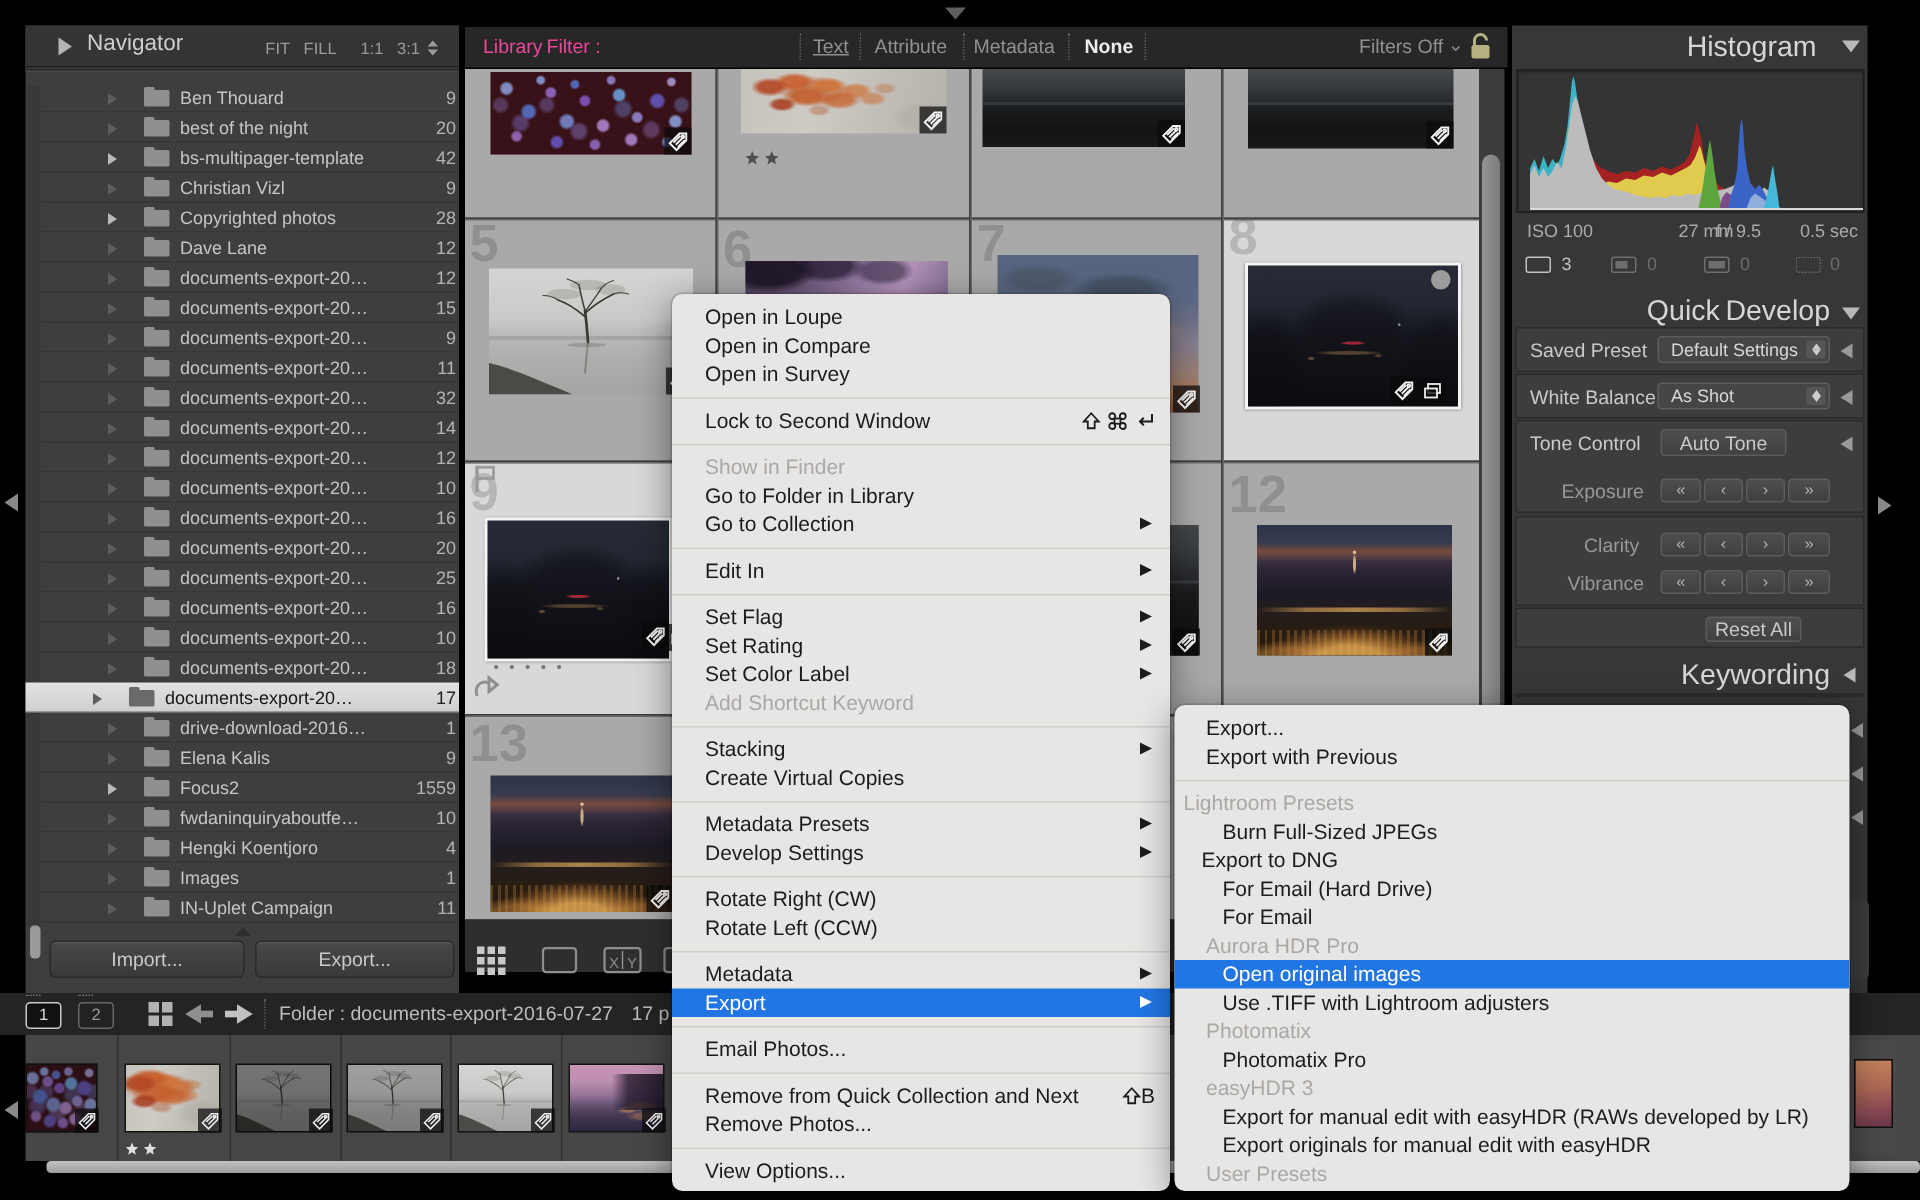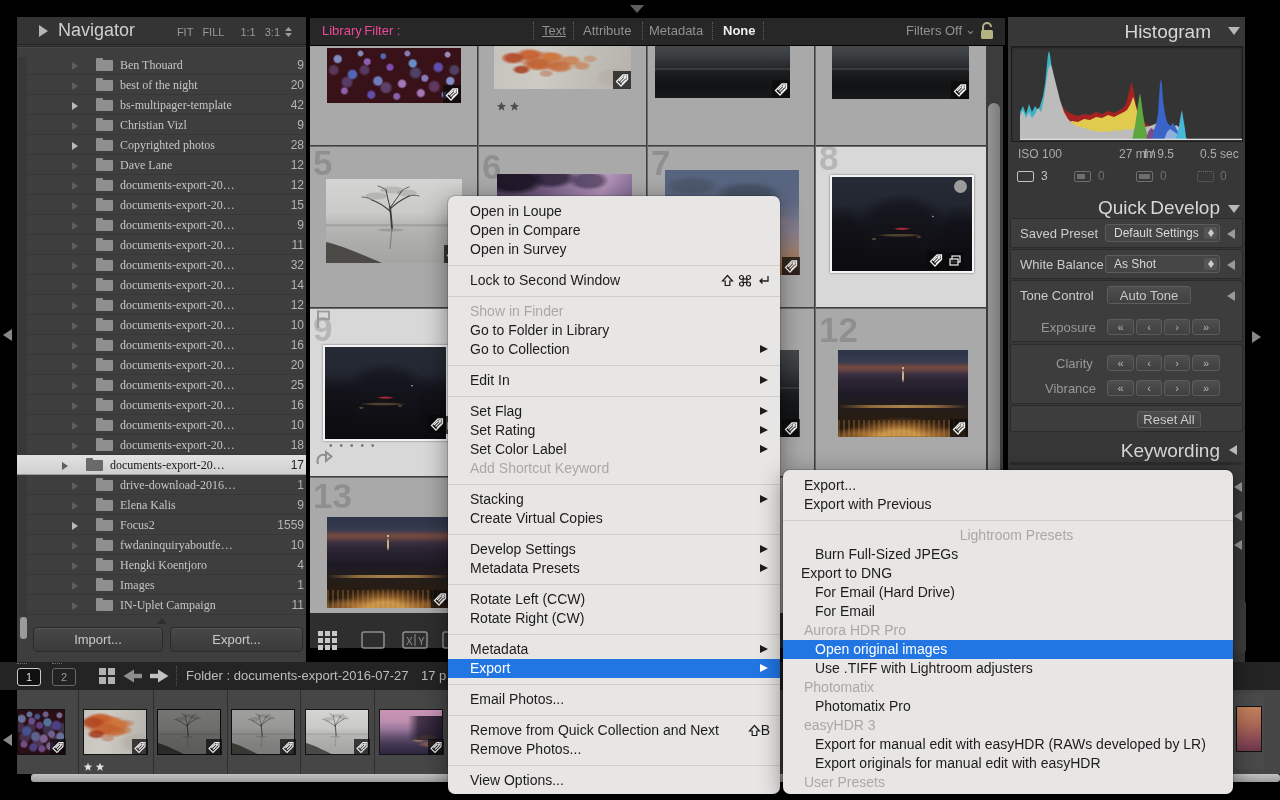--- a/index.html
+++ b/index.html
@@ -7,29 +7,29 @@
 *{box-sizing:border-box;}
 .abs{position:absolute;}
 body{position:relative;}
 
 .tri-l{width:0;height:0;border-top:6px solid transparent;border-bottom:6px solid transparent;border-right:9px solid #888;}
 .tri-r{width:0;height:0;border-top:6px solid transparent;border-bottom:6px solid transparent;border-left:9px solid #888;}
 
 #leftpanel{left:17px;top:17px;width:289px;height:645px;background:#3e3e3e;}
 #navhead{left:0;top:0;width:100%;height:28px;background:#343434;border-bottom:1px solid #222;}
 #navhead .disc{position:absolute;left:22px;top:8px;width:0;height:0;border-left:9px solid #b5b5b5;border-top:6px solid transparent;border-bottom:6px solid transparent;}
-#navhead .title{position:absolute;left:41px;top:3px;font-size:18px;color:#cfcfcf;}
+#navhead .title{position:absolute;left:41px;top:3px;font-size:15px;color:#cfcfcf;}
 #navhead .zoom{position:absolute;right:13px;top:9px;font-size:11px;color:#9a9a9a;}
 #folders{left:10px;top:38px;width:279px;height:562px;background:#3e3e3e;font-size:12px;color:#c6c6c6;}
 .frow{position:relative;height:20px;line-height:20px;border-bottom:1px solid rgba(0,0,0,0.10);}
 .frow .arr{position:absolute;left:45px;top:7px;width:0;height:0;border-left:6px solid #5d5d5d;border-top:4px solid transparent;border-bottom:4px solid transparent;}
 .frow .arr.solid{border-left-color:#b9b9b9;}
 .frow .fico{position:absolute;left:69px;top:5px;width:17px;height:11px;background:#8f8f8f;border-radius:1px;}
 .frow .fico:before{content:"";position:absolute;left:0;top:-2px;width:7px;height:3px;background:#8f8f8f;border-radius:1px 1px 0 0;}
-.frow .nm{position:absolute;left:93px;top:0;white-space:nowrap;font-family:Liberation Serif, serif;}
+.frow .nm{position:absolute;left:93px;top:0;white-space:nowrap;}
 .frow .ct{position:absolute;right:2px;top:0;color:#b4b4b4;}
 .frow.sel{background:linear-gradient(#e2e2e2,#cfcfcf);color:#161616;border-bottom:1px solid #9a9a9a;margin-left:-10px;padding-left:10px;width:289px;}
 .frow.sel .ct{color:#222;}
 .frow.sel .fico,.frow.sel .fico:before{background:#6a6a6a;}
 .btn{position:absolute;height:25px;background:linear-gradient(#484848,#3a3a3a);border:1px solid #2a2a2a;border-radius:4px;color:#c9c9c9;font-size:13px;text-align:center;line-height:23px;box-shadow:inset 0 1px 0 rgba(255,255,255,0.08);}
 
 #filterbar{left:310px;top:18px;width:695px;height:27px;background:#272727;font-size:13px;color:#919191;}
 
 #gridarea{left:310px;top:46px;width:676px;height:567px;background:#a9a9a9;overflow:hidden;}
 .gcell-sel{position:absolute;background:#d8d8d8;}
@@ -938,43 +938,43 @@
   <div class="mi ">Edit In<div class="sub"></div></div>
   <div class="msep"></div>
   <div class="mi ">Set Flag<div class="sub"></div></div>
   <div class="mi ">Set Rating<div class="sub"></div></div>
   <div class="mi ">Set Color Label<div class="sub"></div></div>
   <div class="mi dis">Add Shortcut Keyword</div>
   <div class="msep"></div>
   <div class="mi ">Stacking<div class="sub"></div></div>
   <div class="mi ">Create Virtual Copies</div>
   <div class="msep"></div>
+  <div class="mi ">Metadata Presets<div class="sub"></div></div>
   <div class="mi ">Develop Settings<div class="sub"></div></div>
-  <div class="mi ">Metadata Presets<div class="sub"></div></div>
-  <div class="msep"></div>
+  <div class="msep"></div>
+  <div class="mi ">Rotate Right (CW)</div>
   <div class="mi ">Rotate Left (CCW)</div>
-  <div class="mi ">Rotate Right (CW)</div>
   <div class="msep"></div>
   <div class="mi ">Metadata<div class="sub"></div></div>
   <div class="mi hl">Export<div class="sub"></div></div>
   <div class="msep"></div>
   <div class="mi ">Email Photos...</div>
   <div class="msep"></div>
   <div class="mi ">Remove from Quick Collection and Next<span class="keys"><svg width="13" height="13" style="vertical-align:-2px;">
           <path d="M6.5 1.5 L11.5 7 H8.8 V11.5 H4.2 V7 H1.5 Z" fill="none" stroke="#1c1c1c" stroke-width="1.2"></path>
         </svg>B</span></div>
   <div class="mi ">Remove Photos...</div>
   <div class="msep"></div>
   <div class="mi ">View Options...</div>
 </div>
 <div id="submenu" class="menu abs" style="left:783px;top:470px;width:450px;height:324px;padding-top:6px;overflow:hidden;">
   <div class="mi " style="padding-left:21px;">Export...</div>
   <div class="mi " style="padding-left:21px;">Export with Previous</div>
   <div class="msep"></div>
-  <div class="mi mhead" style="padding-left:17px;text-align:center;">Lightroom Presets</div>
+  <div class="mi mhead" style="padding-left:6px;">Lightroom Presets</div>
   <div class="mi " style="padding-left:32px;">Burn Full-Sized JPEGs</div>
   <div class="mi " style="padding-left:18px;">Export to DNG</div>
   <div class="mi " style="padding-left:32px;">For Email (Hard Drive)</div>
   <div class="mi " style="padding-left:32px;">For Email</div>
   <div class="mi mhead" style="padding-left:21px;">Aurora HDR Pro</div>
   <div class="mi hl" style="padding-left:32px;">Open original images</div>
   <div class="mi " style="padding-left:32px;">Use .TIFF with Lightroom adjusters</div>
   <div class="mi mhead" style="padding-left:21px;">Photomatix</div>
   <div class="mi " style="padding-left:32px;">Photomatix Pro</div>
   <div class="mi mhead" style="padding-left:21px;">easyHDR 3</div>

